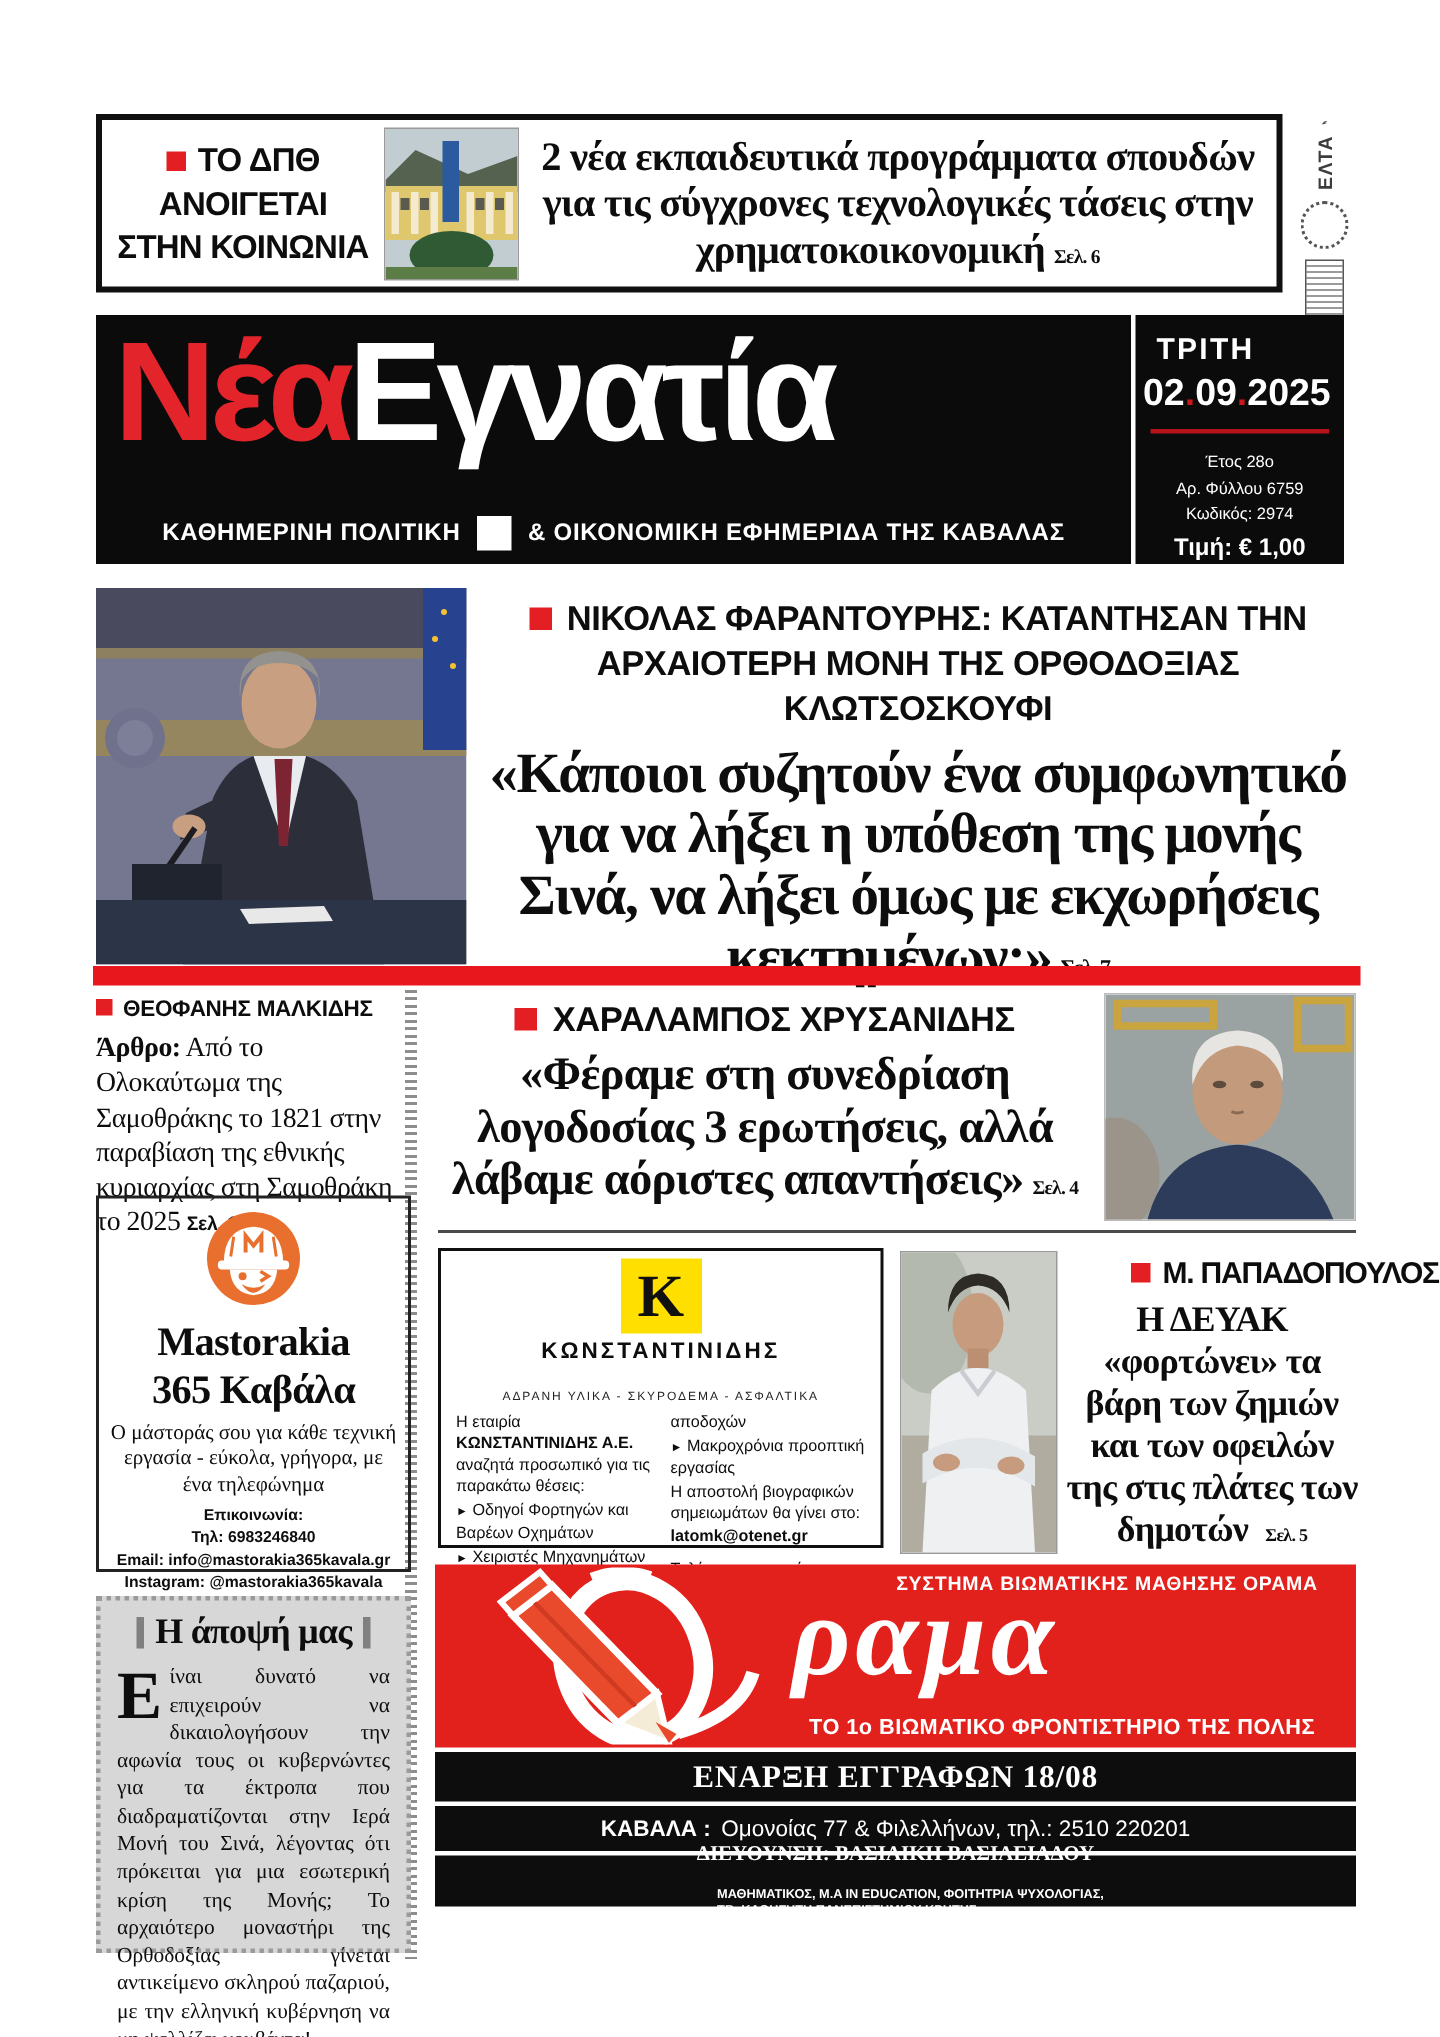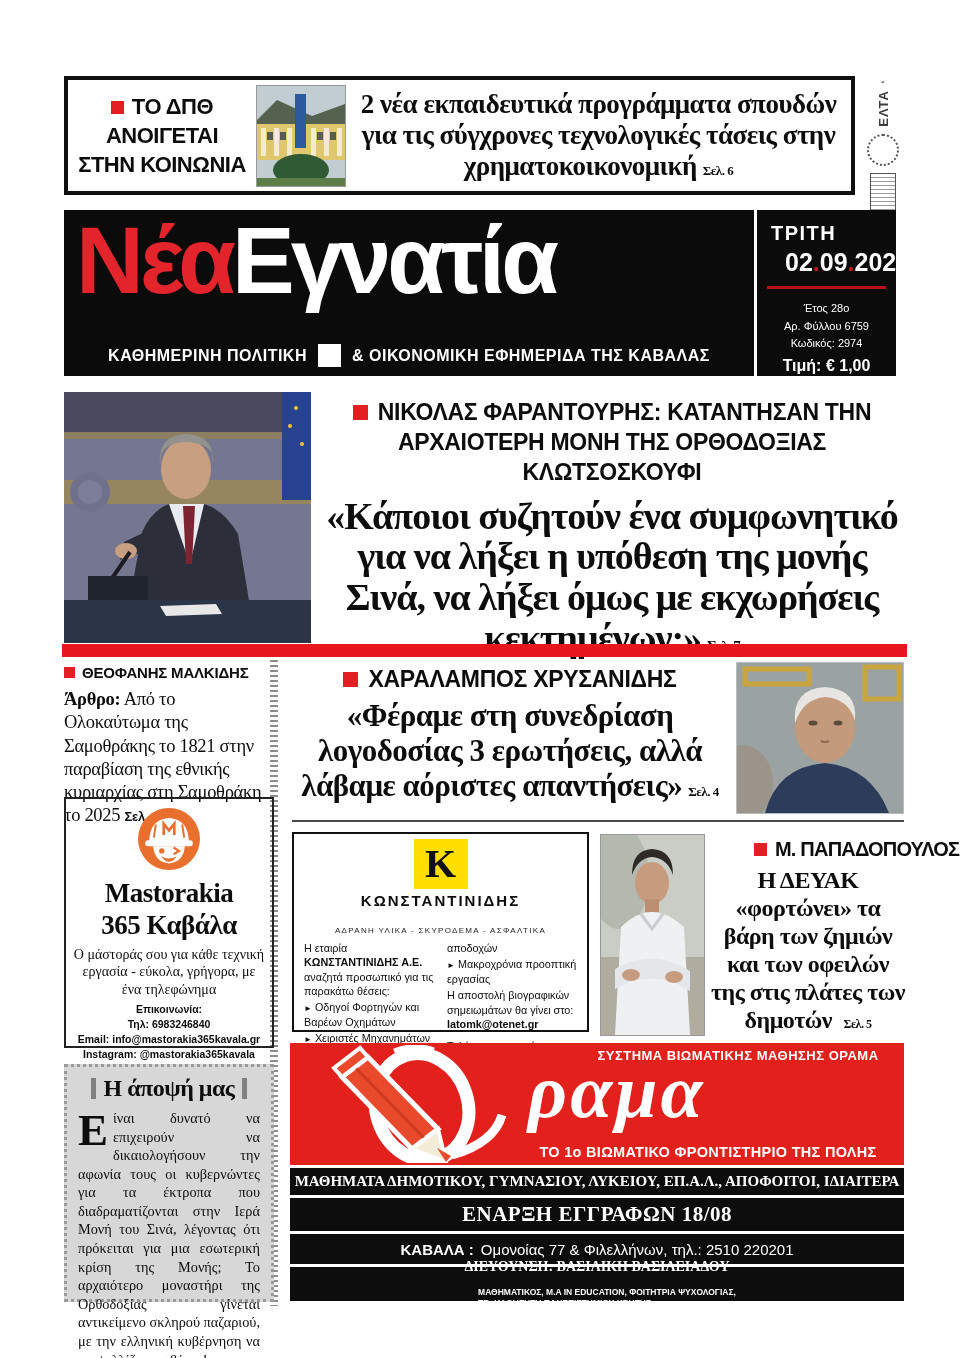--- a/index.html
+++ b/index.html
@@ -34,21 +34,21 @@
   .mh-left { position:absolute; left:0; top:0; bottom:0; right:142px; }
   .mh-logo { position:absolute; left:12px; top:2px; font-weight:bold; font-size:94px;
     letter-spacing:-4px; line-height:1.05; white-space:nowrap; }
   .t-red { color:#e3242b; } .t-white { color:#ffffff; }
   .mh-tagline { position:absolute; left:0; right:0; bottom:9px; display:flex; align-items:center;
     justify-content:center; gap:11px; color:#fff; font-size:16px; font-weight:bold; letter-spacing:0.5px; }
   .mh-square { width:23px; height:23px; background:#fff; flex:none; }
   .mh-right { position:absolute; right:0; top:0; bottom:0; width:142px; border-left:3px solid #fff;
     box-sizing:border-box; color:#fff; text-align:center; padding-top:12px; }
   .mh-day { text-align:left; padding-left:14px; font-size:20px; font-weight:bold; letter-spacing:1.5px; }
-  .mh-date { text-align:left; padding-left:28px; font-size:25px; font-weight:bold; margin-top:3px; white-space:nowrap; }
+  .mh-date { text-align:left; padding-left:5px; font-size:25px; font-weight:bold; margin-top:3px; white-space:nowrap; }
   .mh-date .dot { color:#c8181c; }
   .mh-redline { height:3px; background:#b5121b; margin:9px 10px 11px; }
   .mh-info { font-size:11px; line-height:1.6; }
   .mh-price { font-size:16px; font-weight:bold; margin-top:4px; }
 
   
   #main-photo { position:absolute; left:64px; top:392px; width:247px; height:251px; }
   #main-story { position:absolute; left:318px; top:398px; width:588px; text-align:center; }
   .ms-kicker { font-size:23px; font-weight:bold; letter-spacing:-0.3px; line-height:1.3; }
   .ms-headline { margin-top:8px; font-family:"Liberation Serif","DejaVu Serif",serif; font-weight:bold;
@@ -360,21 +360,20 @@
         <path d="M66 14 Q56 26 54 42" stroke="#fff" stroke-width="5" fill="none"></path>
         <polygon points="38,32 64,12 134,84 108,104" fill="#e94a2c" stroke="#fff" stroke-width="5"></polygon>
         <line x1="51" y1="22" x2="121" y2="94" stroke="#d03a20" stroke-width="3"></line>
         <polygon points="134,84 108,104 142,117" fill="#f5ecd8" stroke="#fff" stroke-width="4"></polygon>
         <polygon points="142,117 147,111 133,103" fill="#e94a2c"></polygon>
         <polygon points="38,32 64,12 56,3 30,23" fill="#e94a2c" stroke="#fff" stroke-width="4"></polygon>
       </svg>
       <div class="or-text">ραμα</div>
       <div class="or-slogan">ΤΟ 1ο ΒΙΩΜΑΤΙΚΟ ΦΡΟΝΤΙΣΤΗΡΙΟ ΤΗΣ ΠΟΛΗΣ</div>
     </div>
-    <div class="or-band or-band1">ΜΑΘΗΜΑΤΑ ΔΗΜΟΤΙΚΟΥ, ΓΥΜΝΑΣΙΟΥ, ΛΥΚΕΙΟΥ, ΕΠ.Α.Λ., ΑΠΟΦΟΙΤΟΙ, ΙΔΙΑΙΤΕΡΑ</div>
     <div class="or-band or-band2">ΕΝΑΡΞΗ ΕΓΓΡΑΦΩΝ 18/08</div>
     <div class="or-band or-band3">
       <span class="b">ΚΑΒΑΛΑ :</span>
       <span>Ομονοίας 77 &amp; Φιλελλήνων, τηλ.: 2510 220201</span>
     </div>
     <div class="or-band or-band4">
       <span class="or-b4-left">ΔΙΕΥΘΥΝΣΗ: ΒΑΣΙΛΙΚΗ ΒΑΣΙΛΕΙΑΔΟΥ</span>
       <span class="or-b4-right">
         <span>ΜΑΘΗΜΑΤΙΚΟΣ, M.A IN EDUCATION, ΦΟΙΤΗΤΡΙΑ ΨΥΧΟΛΟΓΙΑΣ,</span><br>
         <span>ΤΒ. ΚΑΘΗΓΗΤΗ ΠΑΝΕΠΙΣΤΗΜΙΟΥ ΚΡΗΤΗΣ</span>

